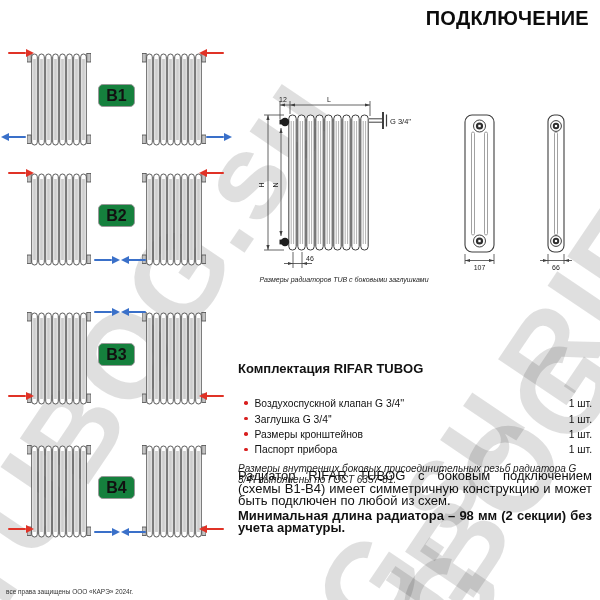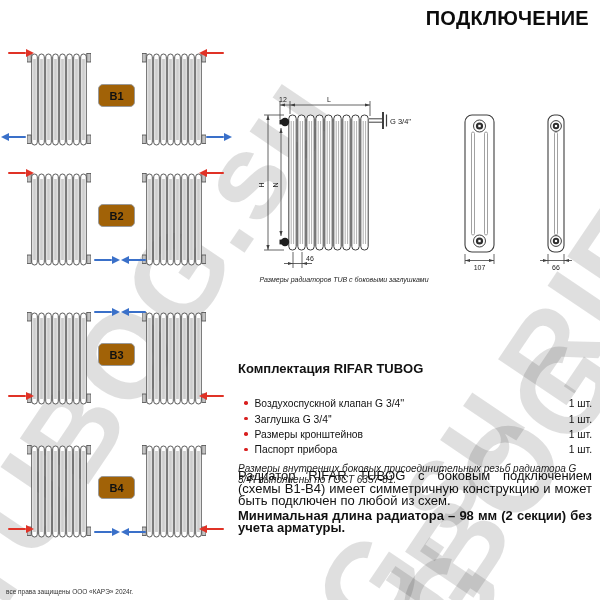--- a/index.html
+++ b/index.html
@@ -16,22 +16,22 @@
   .layer{position:absolute;left:0;top:0;width:600px;height:600px;z-index:1;}
   
   .title{position:absolute;top:7px;right:11px;text-align:right;font-size:20px;line-height:1.15;
          font-weight:bold;color:#0c0c0c;letter-spacing:.3px;}
   
   .scheme-row{position:absolute;left:8px;width:224px;height:106px;}
   .row1{top:48px;}.row2{top:168px;}.row3{top:307px;}.row4{top:440px;}
   .rad{position:absolute;top:3px;width:64px;height:97px;}
   .rad.left{left:19px;}.rad.right{left:134px;}
   .blabel{position:absolute;left:90px;top:36px;width:37px;height:23px;border:1.3px solid #9a9a9a;
-          border-radius:5px;background:#a16207;display:flex;align-items:center;justify-content:center;
-          font-weight:bold;font-size:11px;color:#111;box-sizing:border-box;}
+          border-radius:5px;background:#15803d;display:flex;align-items:center;justify-content:center;
+          font-weight:bold;font-size:16px;color:#111;box-sizing:border-box;}
   .arr{position:absolute;width:18px;height:2.4px;background:currentColor;border-radius:1px;}
   .arr.red{color:#e03226;}
   .arr.blue{color:#3a70c9;}
   .arr::after{content:"";position:absolute;top:-3.2px;width:0;height:0;
               border-top:4.4px solid transparent;border-bottom:4.4px solid transparent;}
   .arr.r::after{right:-7.5px;border-left:8px solid currentColor;}
   .arr.l::after{left:-7.5px;border-right:8px solid currentColor;}
   
   #tech-svg{position:absolute;left:250px;top:92px;}
   #side-svg{position:absolute;left:440px;top:100px;}

